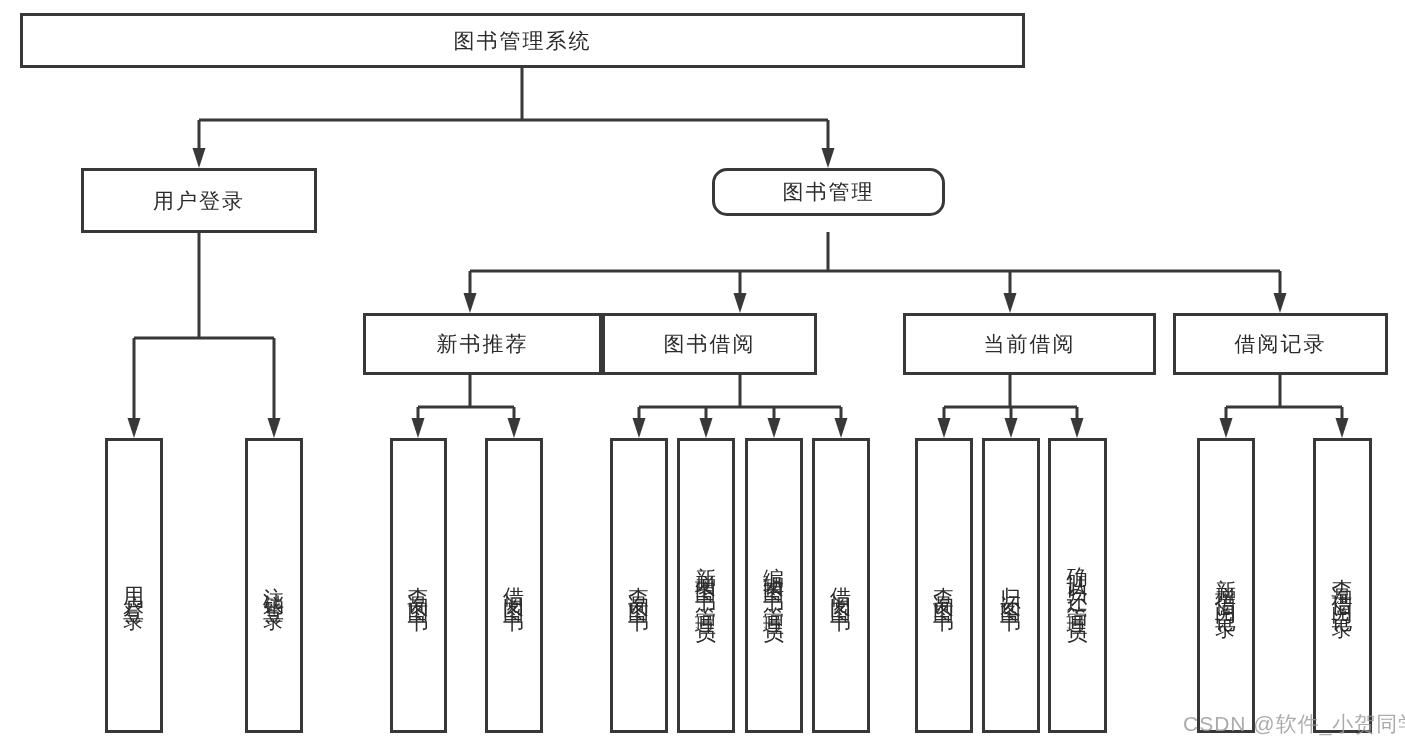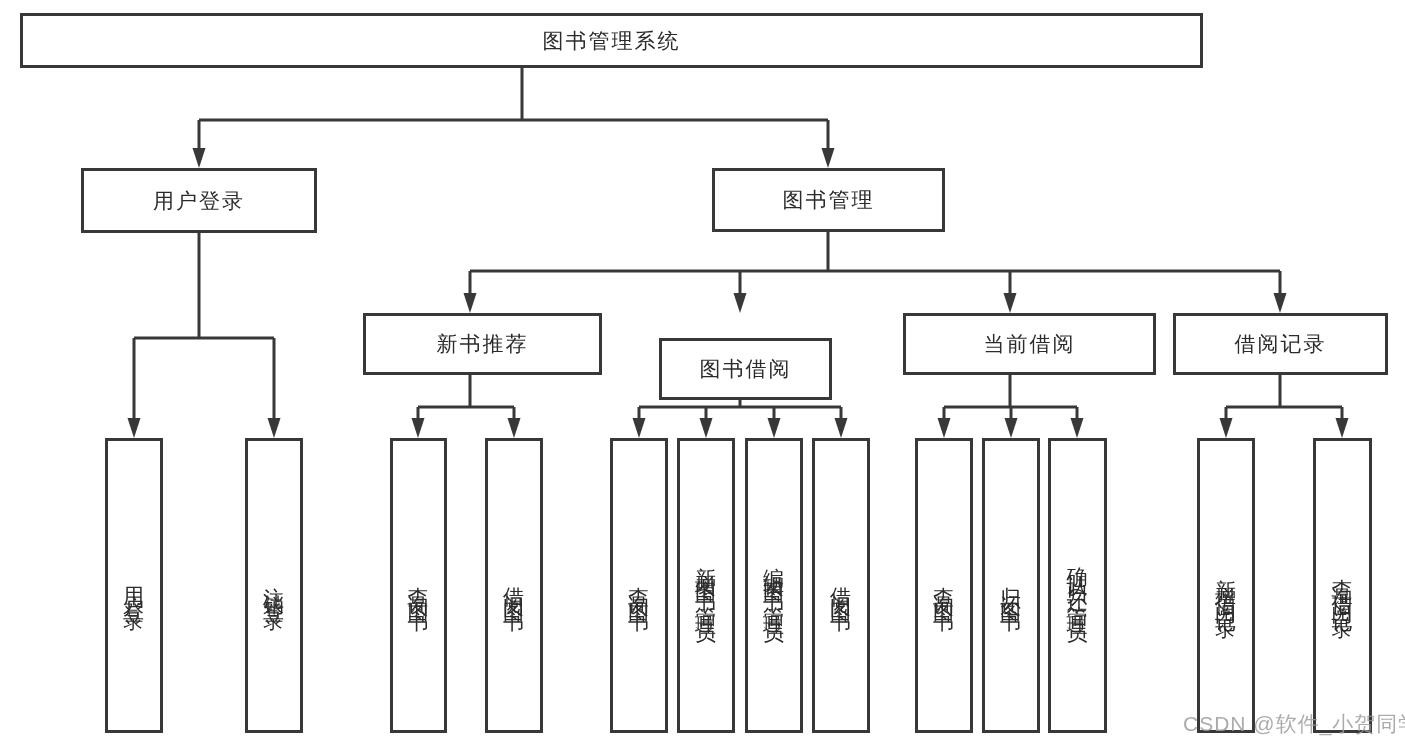--- a/index.html
+++ b/index.html
@@ -72,27 +72,27 @@
     <path d="M1010 375 V407 M944 407 H1077 M944 407 V419 M1011 407 V419 M1077 407 V419"></path>
     <polygon points="937.5,418 950.5,418 944,438" fill="#383838" stroke="none"></polygon>
     <polygon points="1004.5,418 1017.5,418 1011,438" fill="#383838" stroke="none"></polygon>
     <polygon points="1070.5,418 1083.5,418 1077,438" fill="#383838" stroke="none"></polygon>
 
     <path d="M1280 375 V407 M1226 407 H1342 M1226 407 V419 M1342 407 V419"></path>
     <polygon points="1219.5,418 1232.5,418 1226,438" fill="#383838" stroke="none"></polygon>
     <polygon points="1335.5,418 1348.5,418 1342,438" fill="#383838" stroke="none"></polygon>
   </svg>
 
-  <div class="node hnode" style="left:20px;top:13px;width:1183px;height:55px;">图书管理系统</div>
+  <div class="node hnode" style="left:20px;top:13px;width:1005px;height:55px;">图书管理系统</div>
 
   <div class="node hnode" style="left:81px;top:168px;width:236px;height:65px;">用户登录</div>
-  <div class="node hnode" style="left:712px;top:168px;width:233px;height:64px;">图书管理</div>
+  <div class="node hnode" style="left:712px;top:168px;width:233px;height:48px;border-radius:15px;">图书管理</div>
 
   <div class="node hnode" style="left:363px;top:313px;width:239px;height:62px;">新书推荐</div>
-  <div class="node hnode" style="left:659px;top:313px;width:173px;height:62px;margin-top:25px;">图书借阅</div>
+  <div class="node hnode" style="left:602px;top:313px;width:215px;height:62px;">图书借阅</div>
   <div class="node hnode" style="left:903px;top:313px;width:253px;height:62px;">当前借阅</div>
   <div class="node hnode" style="left:1173px;top:313px;width:215px;height:62px;">借阅记录</div>
 
   <div class="node vnode" style="left:105px;top:438px;width:58px;height:295px;">用户登录</div>
   <div class="node vnode" style="left:245px;top:438px;width:58px;height:295px;">注销登录</div>
 
   <div class="node vnode" style="left:390px;top:438px;width:57px;height:295px;">查询图书</div>
   <div class="node vnode" style="left:485px;top:438px;width:58px;height:295px;">借阅图书</div>
 
   <div class="node vnode" style="left:610px;top:438px;width:58px;height:295px;">查询图书</div>

